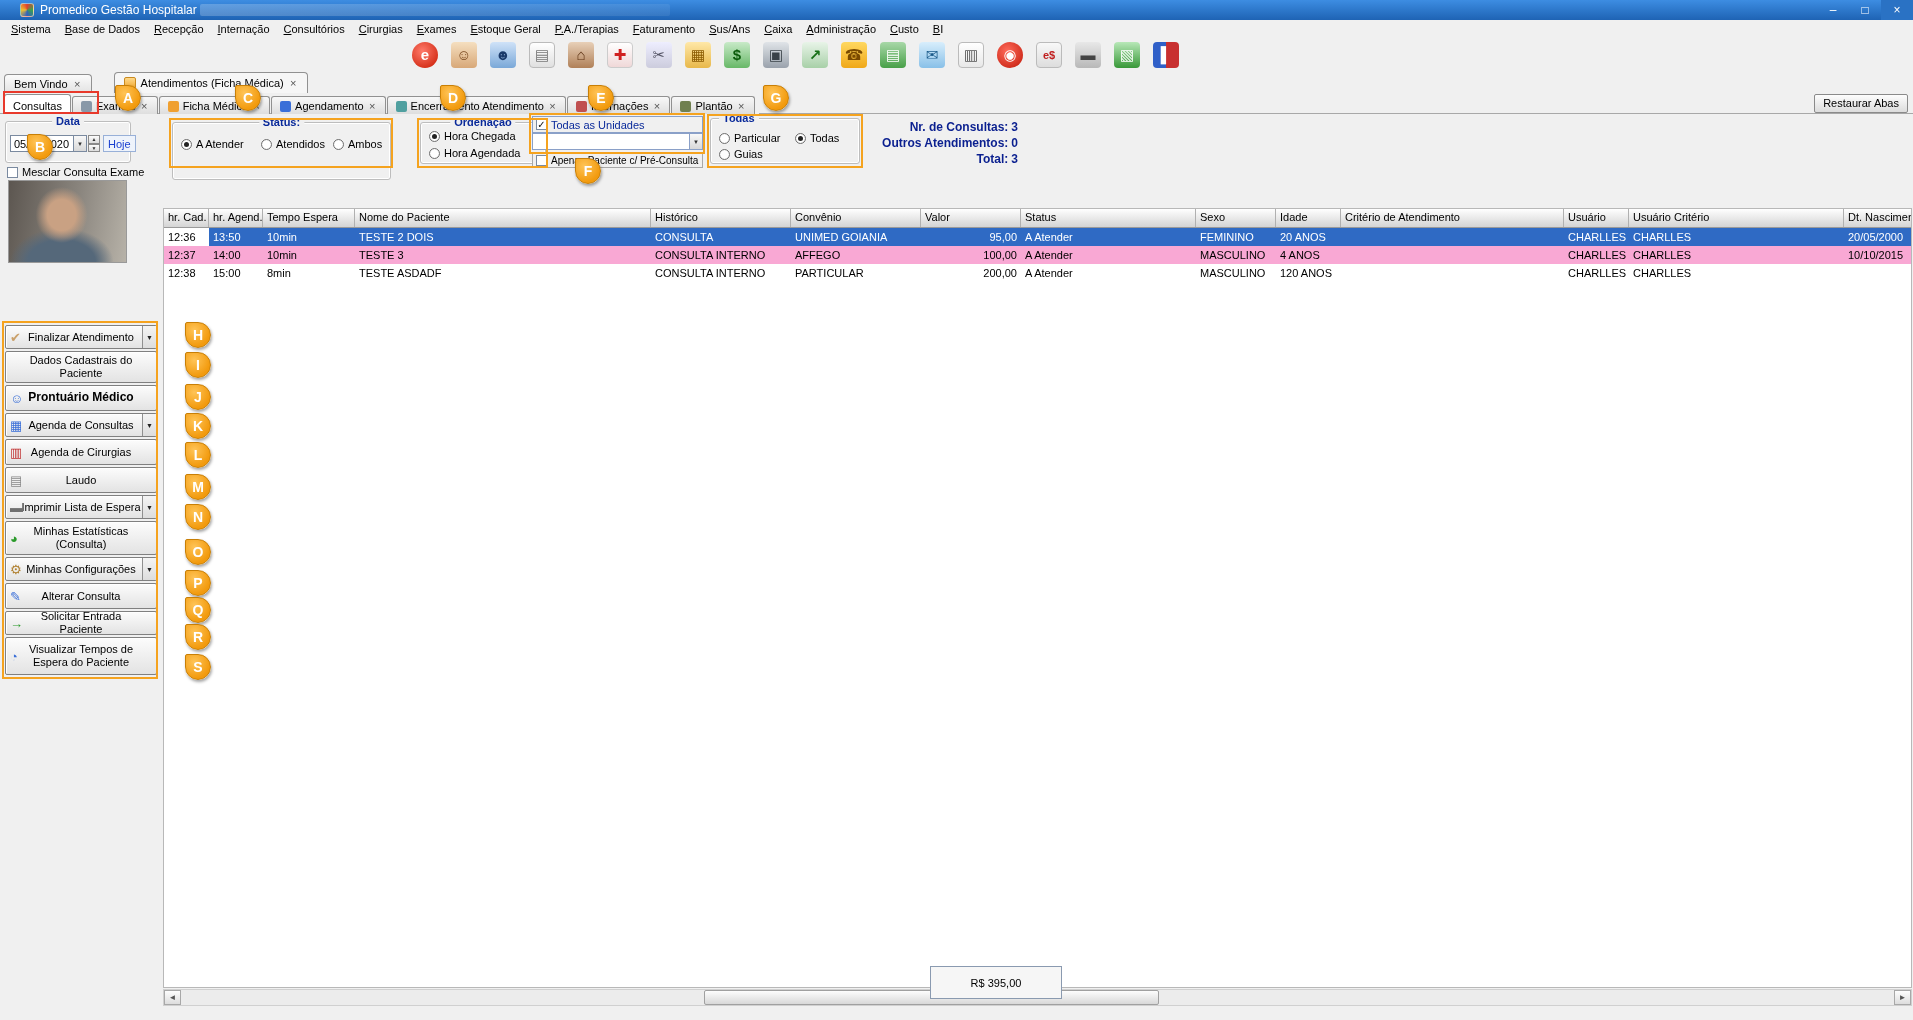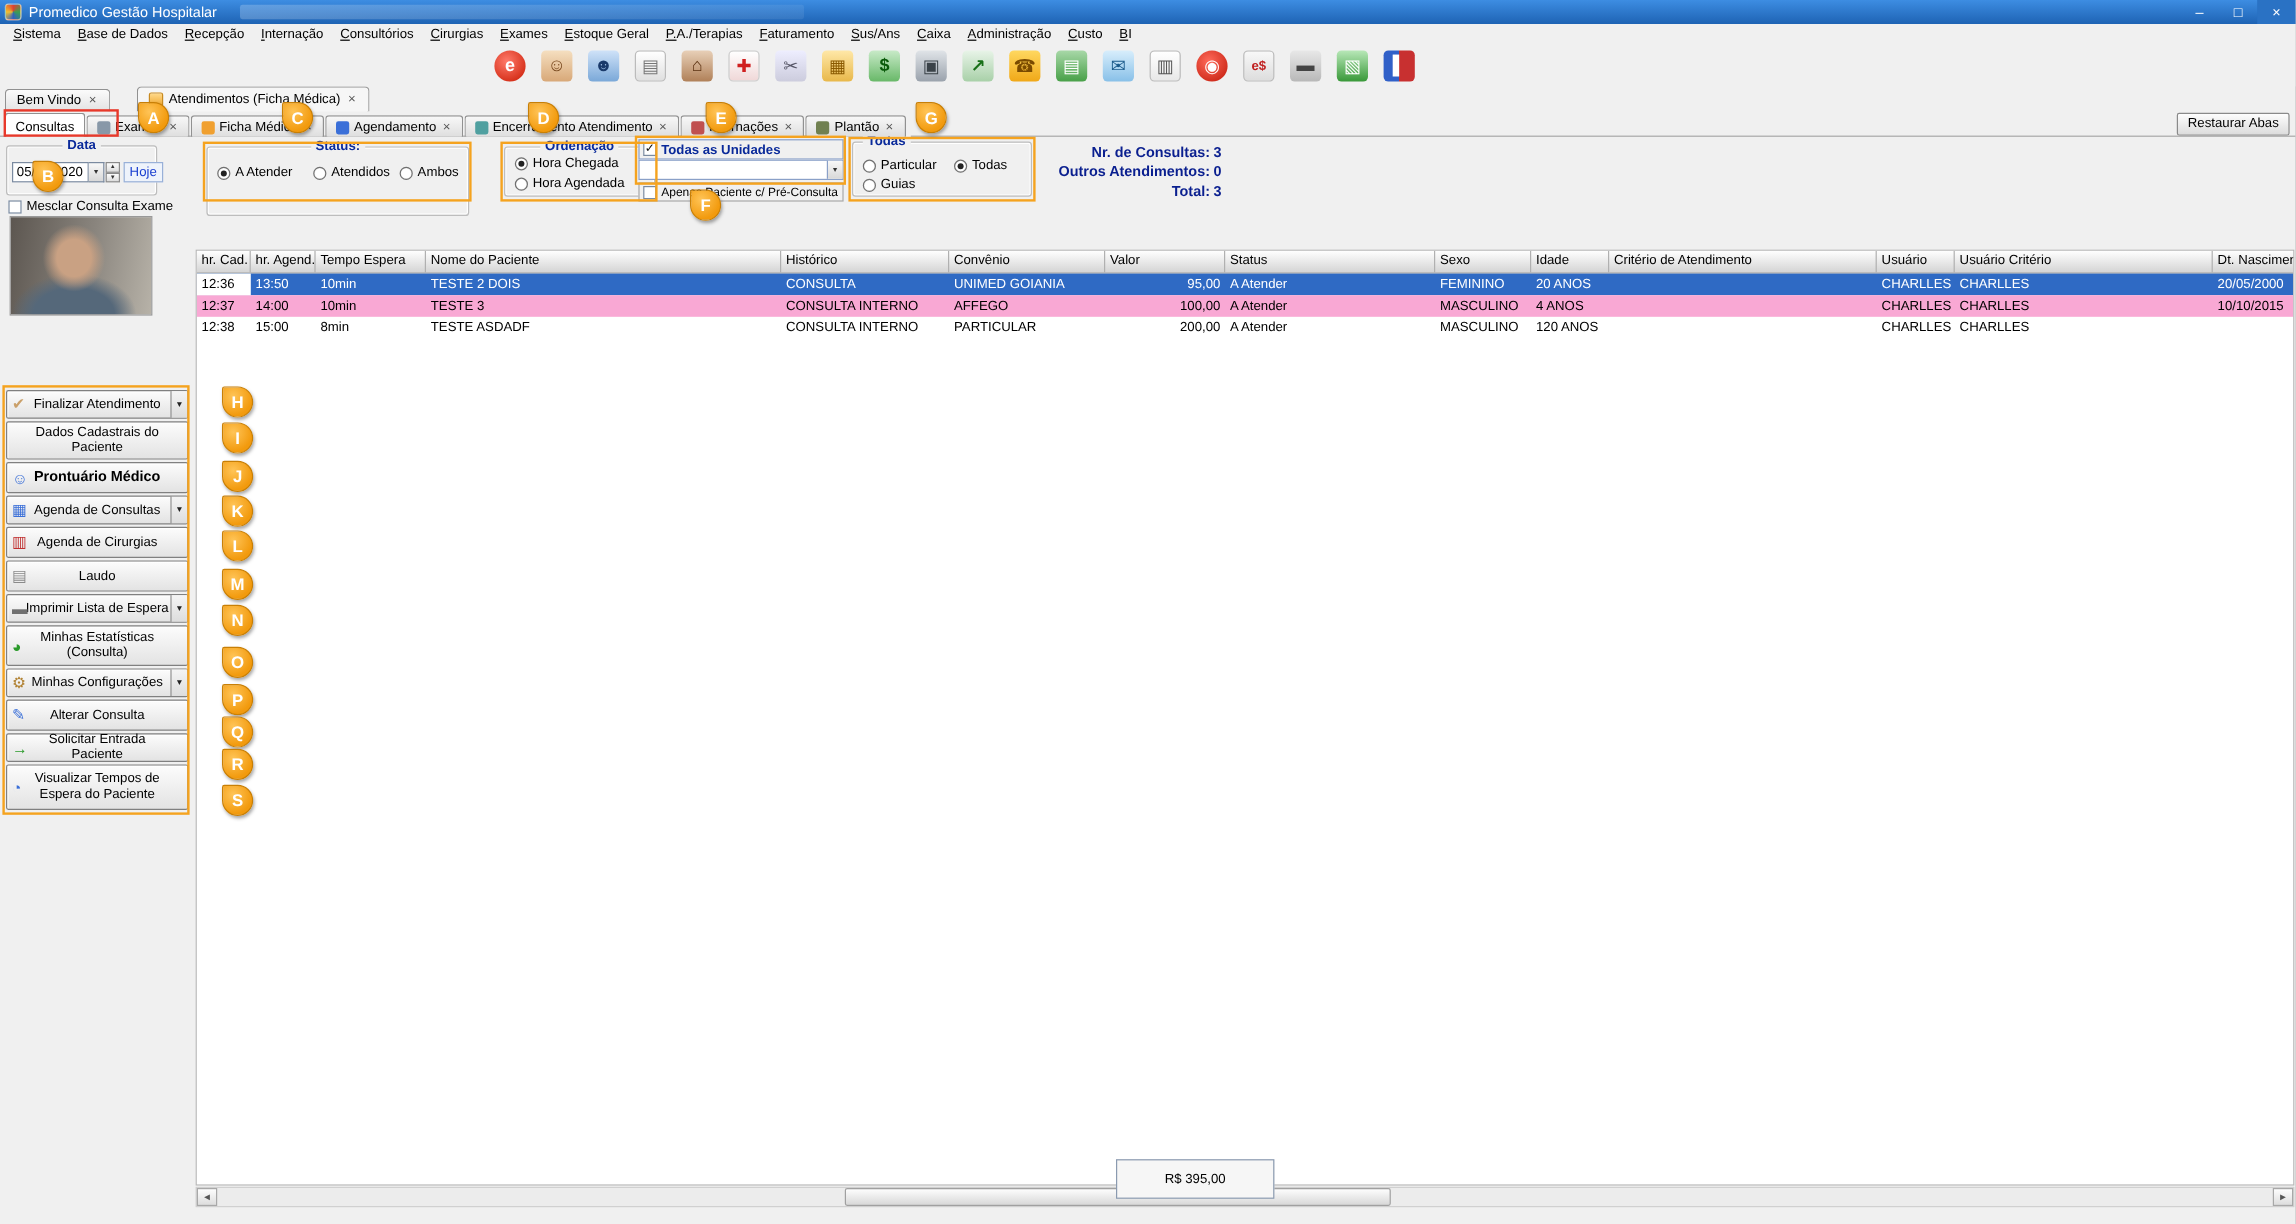--- a/index.html
+++ b/index.html
@@ -1,21 +1,21 @@
 <!DOCTYPE html>
 <html><head>
 <meta charset="utf-8">
 <style>
   *{margin:0;padding:0;box-sizing:border-box}
   html,body{width:1913px;height:1020px}
   body{font-family:"Liberation Sans","DejaVu Sans",sans-serif;font-size:11px;color:#000;cursor:default;background:#777}
   .screen{position:relative;width:1913px;height:1020px;background:#f0f0f0;overflow:hidden}
 
   
-  .titlebar{position:absolute;left:0;top:0;right:0;height:20px;background:linear-gradient(#3d8de2,#1e63b4);color:#fff;display:flex;align-items:center;padding:0 4px;font-size:12px}
+  .titlebar{position:absolute;left:0;top:0;right:0;height:20px;background:linear-gradient(#3d8de2,#1e63b4);color:#fff;display:flex;align-items:center;padding:0 20px;font-size:12px}
   .appicon{width:14px;height:14px;border-radius:3px;margin-right:6px;background:conic-gradient(#e04030,#3aa050,#3060c0,#f0c030,#e04030);border:1px solid rgba(255,255,255,.5)}
   .title-smudge{position:absolute;left:200px;top:4px;width:470px;height:12px;background:linear-gradient(90deg,rgba(255,255,255,.22),rgba(255,255,255,.08));border-radius:2px}
   .wincontrols{position:absolute;right:0;top:0;height:20px;display:flex}
   .winbtn{width:32px;height:20px;display:flex;align-items:center;justify-content:center;color:#fff;font-size:12px}
   .winbtn.close{background:#2a72c4}
 
   
   .menubar{position:absolute;left:0;top:20px;right:0;height:17px;background:#f0f0f0;display:flex;align-items:center;padding-left:4px}
   .menu-item{display:inline-block;padding:1px 7px;white-space:nowrap}
   .menu-item::first-letter{text-decoration:underline}
@@ -73,21 +73,21 @@
   .spinner{width:12px;height:17px;margin-left:1px;display:flex;flex-direction:column}
   .spin{flex:1;border:1px solid #8a8a8a;background:linear-gradient(#fdfdfd,#dcdcdc);font-size:5px;display:flex;align-items:center;justify-content:center;color:#333}
   .hoje{margin-left:3px;height:17px;padding:1px 4px;border:1px solid #98b0d8;background:#eef3fb;color:#1a3fd0;display:flex;align-items:center}
   .chkrow{position:absolute;display:flex;align-items:center;gap:4px;white-space:nowrap}
   .photo{position:absolute;left:8px;top:180px;width:119px;height:83px;border:1px solid #999;
     background:
       radial-gradient(ellipse 26px 28px at 45% 42%, #c9a183 0 55%, rgba(201,161,131,0) 100%),
       radial-gradient(ellipse 52px 34px at 45% 100%, #55687a 0 65%, rgba(85,104,122,0) 100%),
       linear-gradient(100deg,#5c5650 0%,#8a857e 55%,#b7b2a8 100%)}
   .units-row{position:absolute;display:flex;align-items:center;gap:4px;border:1px solid #8aa0c8;background:#f0f0f0;padding:0 3px}
-  .units-label{color:#0a2a9a;font-weight:bold}
+  .units-label{color:#0a2a9a;font-weight:normal}
   .combo{position:absolute;background:#fff;border:1px solid #8aa0c8}
   .combo .dfarrow{position:absolute;right:0;top:0;height:100%;border:none;border-left:1px solid #8aa0c8}
   .counters{position:absolute;left:860px;top:119px;width:158px;text-align:right;color:#0a1f8f;font-weight:bold;font-size:12px;line-height:16px}
   .counters span{margin-left:3px}
 
   
   .sbtn{position:absolute;left:5px;width:152px;border:1px solid #808080;background:linear-gradient(#fcfcfc,#e3e3e3);display:flex;align-items:center;border-radius:2px;box-shadow:inset 1px 1px 0 #fff;text-align:center}
   .sicon{position:absolute;left:4px;font-size:13px}
   .slabel{flex:1;padding:0 15px;line-height:1.15}
   .sbtn.bold .slabel{font-weight:bold;font-size:12px}

